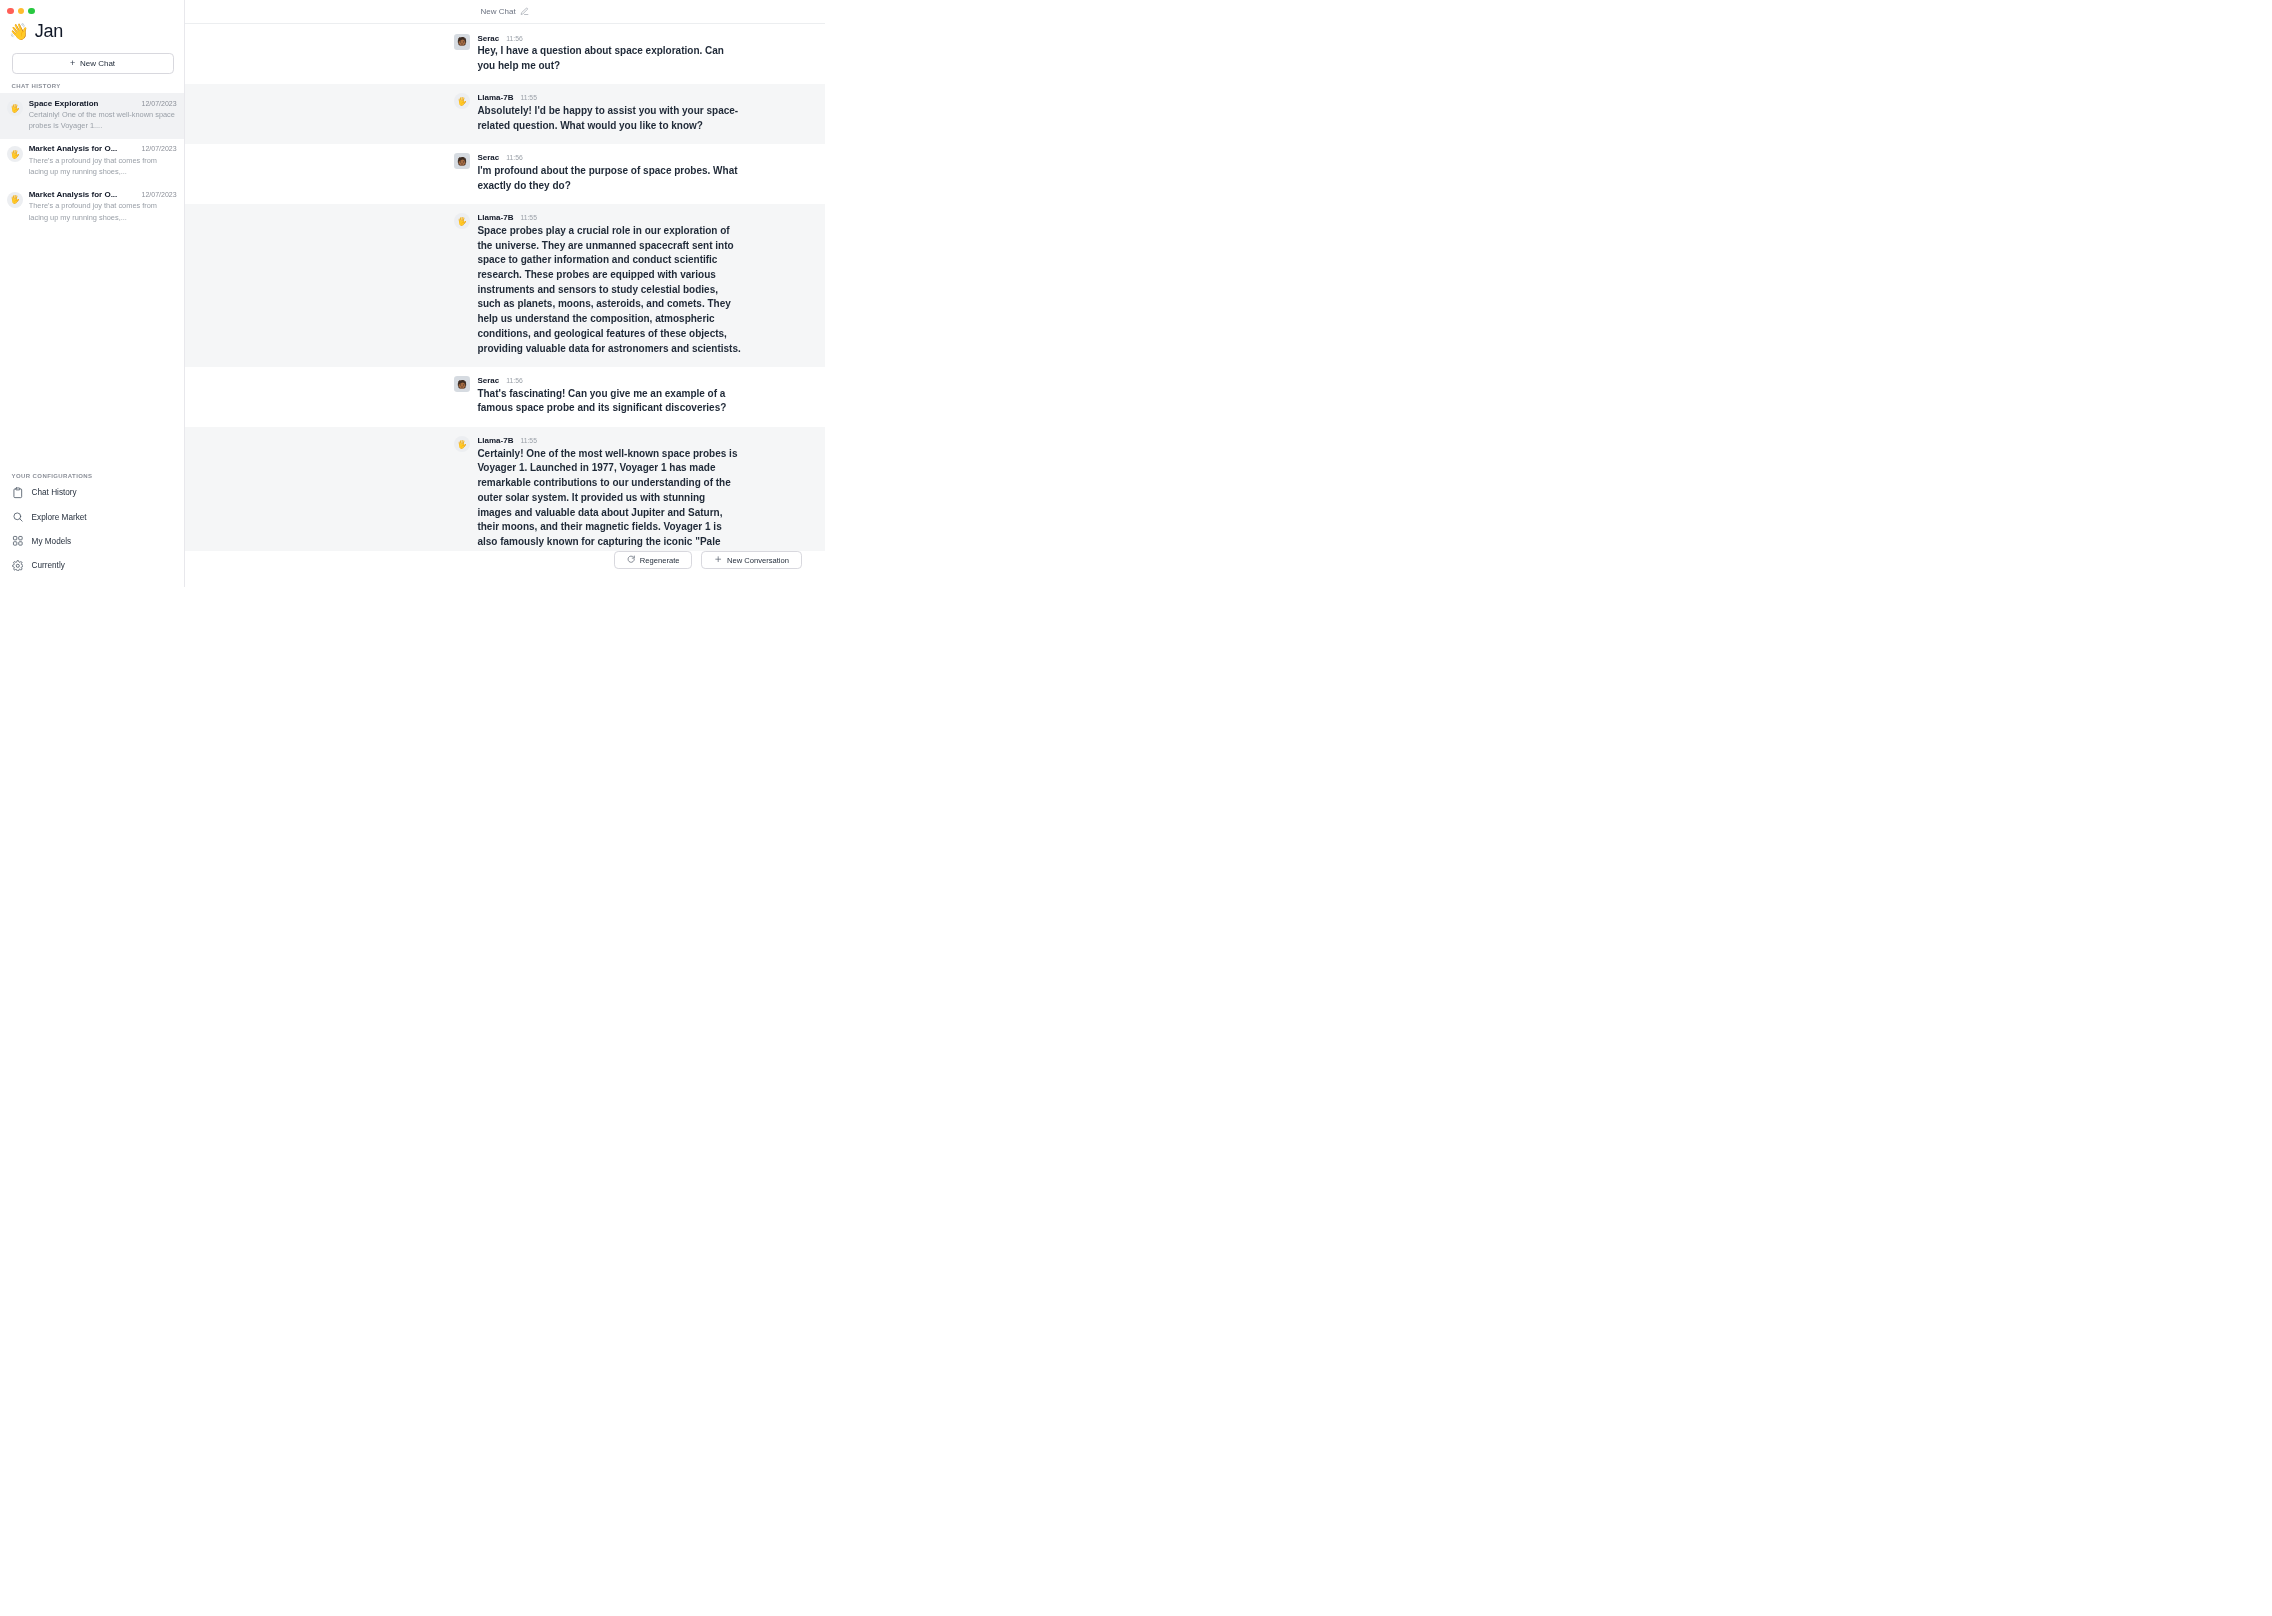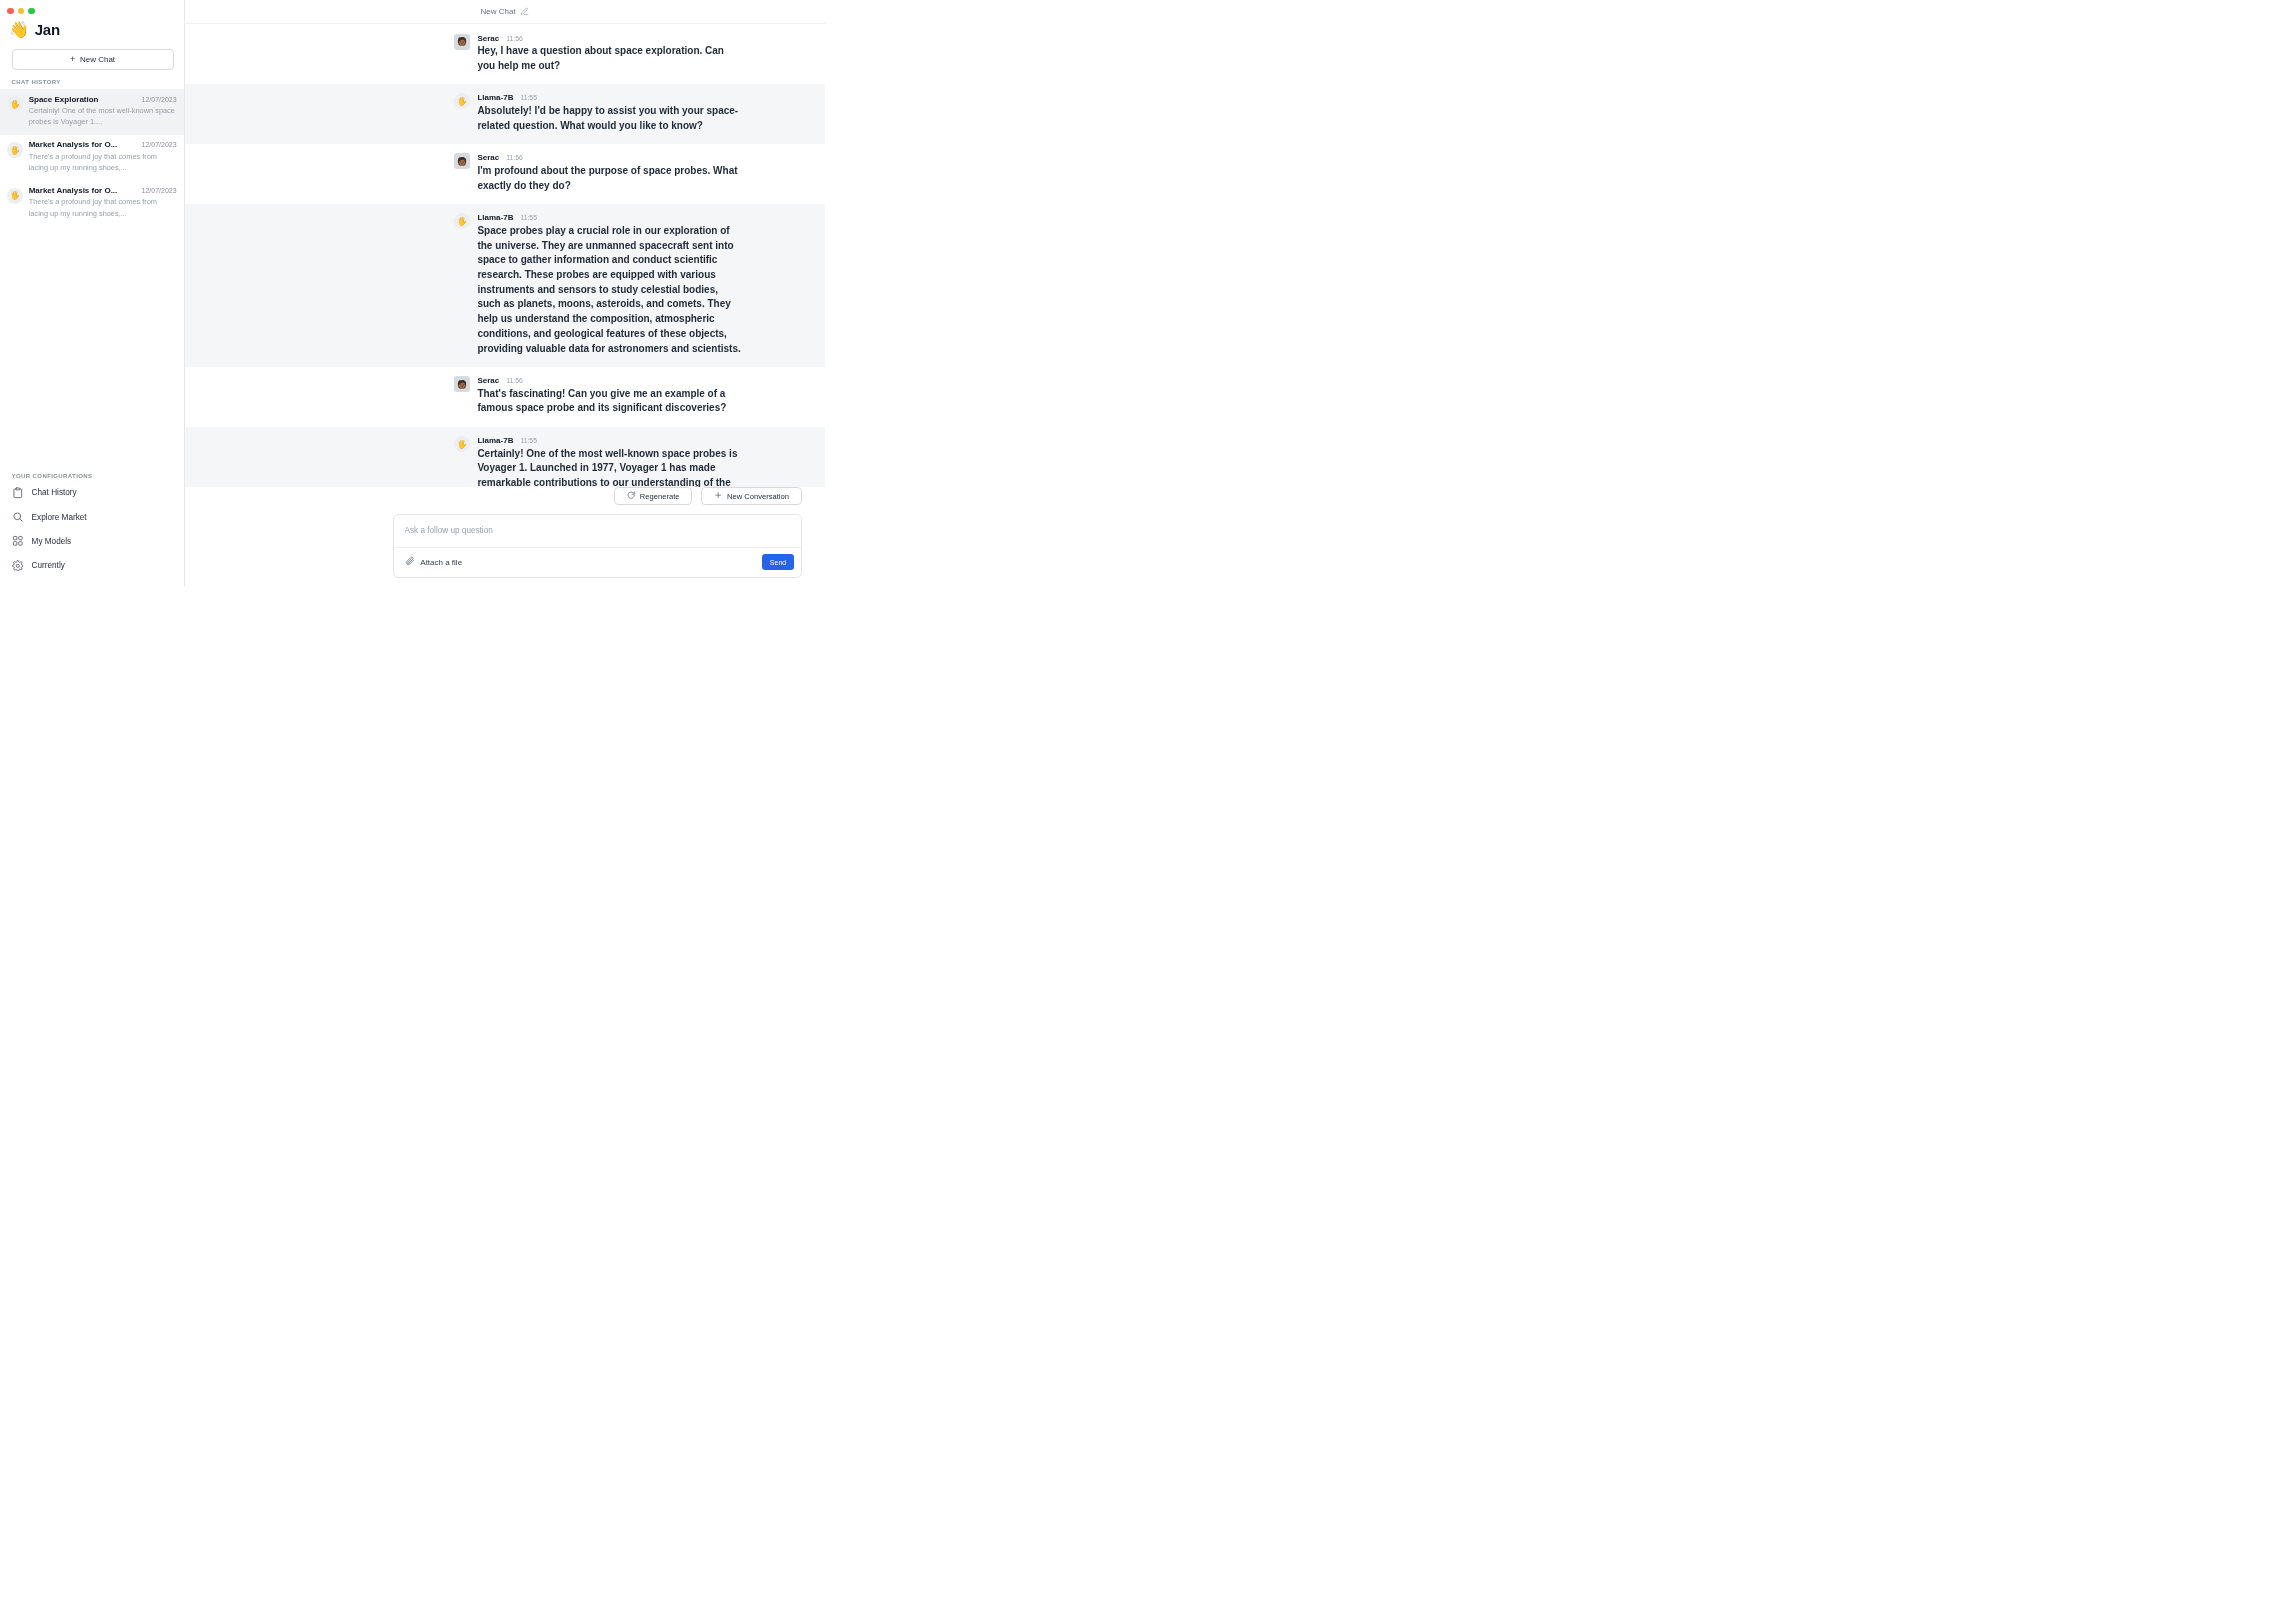--- a/index.html
+++ b/index.html
@@ -27,21 +27,21 @@
   .dot { width: 6.3px; height: 6.3px; border-radius: 50%; }
   .dot.red { background: #ff5f57; }
   .dot.yellow { background: #febc2e; }
   .dot.green { background: #28c840; }
 
   .brand {
     display: flex; align-items: center; gap: 5.3px;
     padding: 5.3px 0 0 9.5px;
   }
   .brand .wave { font-size: 16px; line-height: 1; }
-  .brand .name { font-size: 15px; font-weight: bold; letter-spacing: -0.2px; }
+  .brand .name { font-size: 18px; font-weight: normal; letter-spacing: -0.2px; }
 
   .new-chat-btn {
     margin: 10.5px 10.5px 0 11.6px;
     height: 21px;
     border: 0.5px solid #d8d8de;
     border-radius: 4.2px;
     background: #fff;
     display: flex; align-items: center; justify-content: center; gap: 4.7px;
     font-size: 8px; color: #1f2937; cursor: pointer;
   }
@@ -370,31 +370,17 @@
           <span>
             <svg width="8.4" height="8.4" viewBox="0 0 24 24" fill="none" stroke="#4b5563" stroke-width="1.9" stroke-linecap="round">
               <line x1="12" y1="5" x2="12" y2="19"></line>
                 <line x1="5" y1="12" x2="19" y2="12"></line>
             </svg>
           </span>
           <span>New Conversation</span>
         </button>
       </div>
 
-      <div class="composer">
-        <input class="composer-input" type="text" placeholder="Ask a follow up question" style="">
-        <div class="composer-bottom">
-          <div class="attach">
-            <span>
-              <svg width="9.5" height="9.5" viewBox="0 0 24 24" fill="none" stroke="#4b5563" stroke-width="1.7" stroke-linecap="round" stroke-linejoin="round">
-                <path d="M21.4 11.05l-9.2 9.2a5 5 0 0 1-7.1-7.1l9.2-9.2a3.4 3.4 0 0 1 4.8 4.8l-9.2 9.2a1.7 1.7 0 0 1-2.4-2.4l8.5-8.5"></path>
-              </svg>
-            </span>
-            <span>Attach a file</span>
-          </div>
-          <button class="send-btn">Send</button>
-        </div>
-      </div>
     </div>
 
   </section>
 </div>
 
 
 </body></html>

